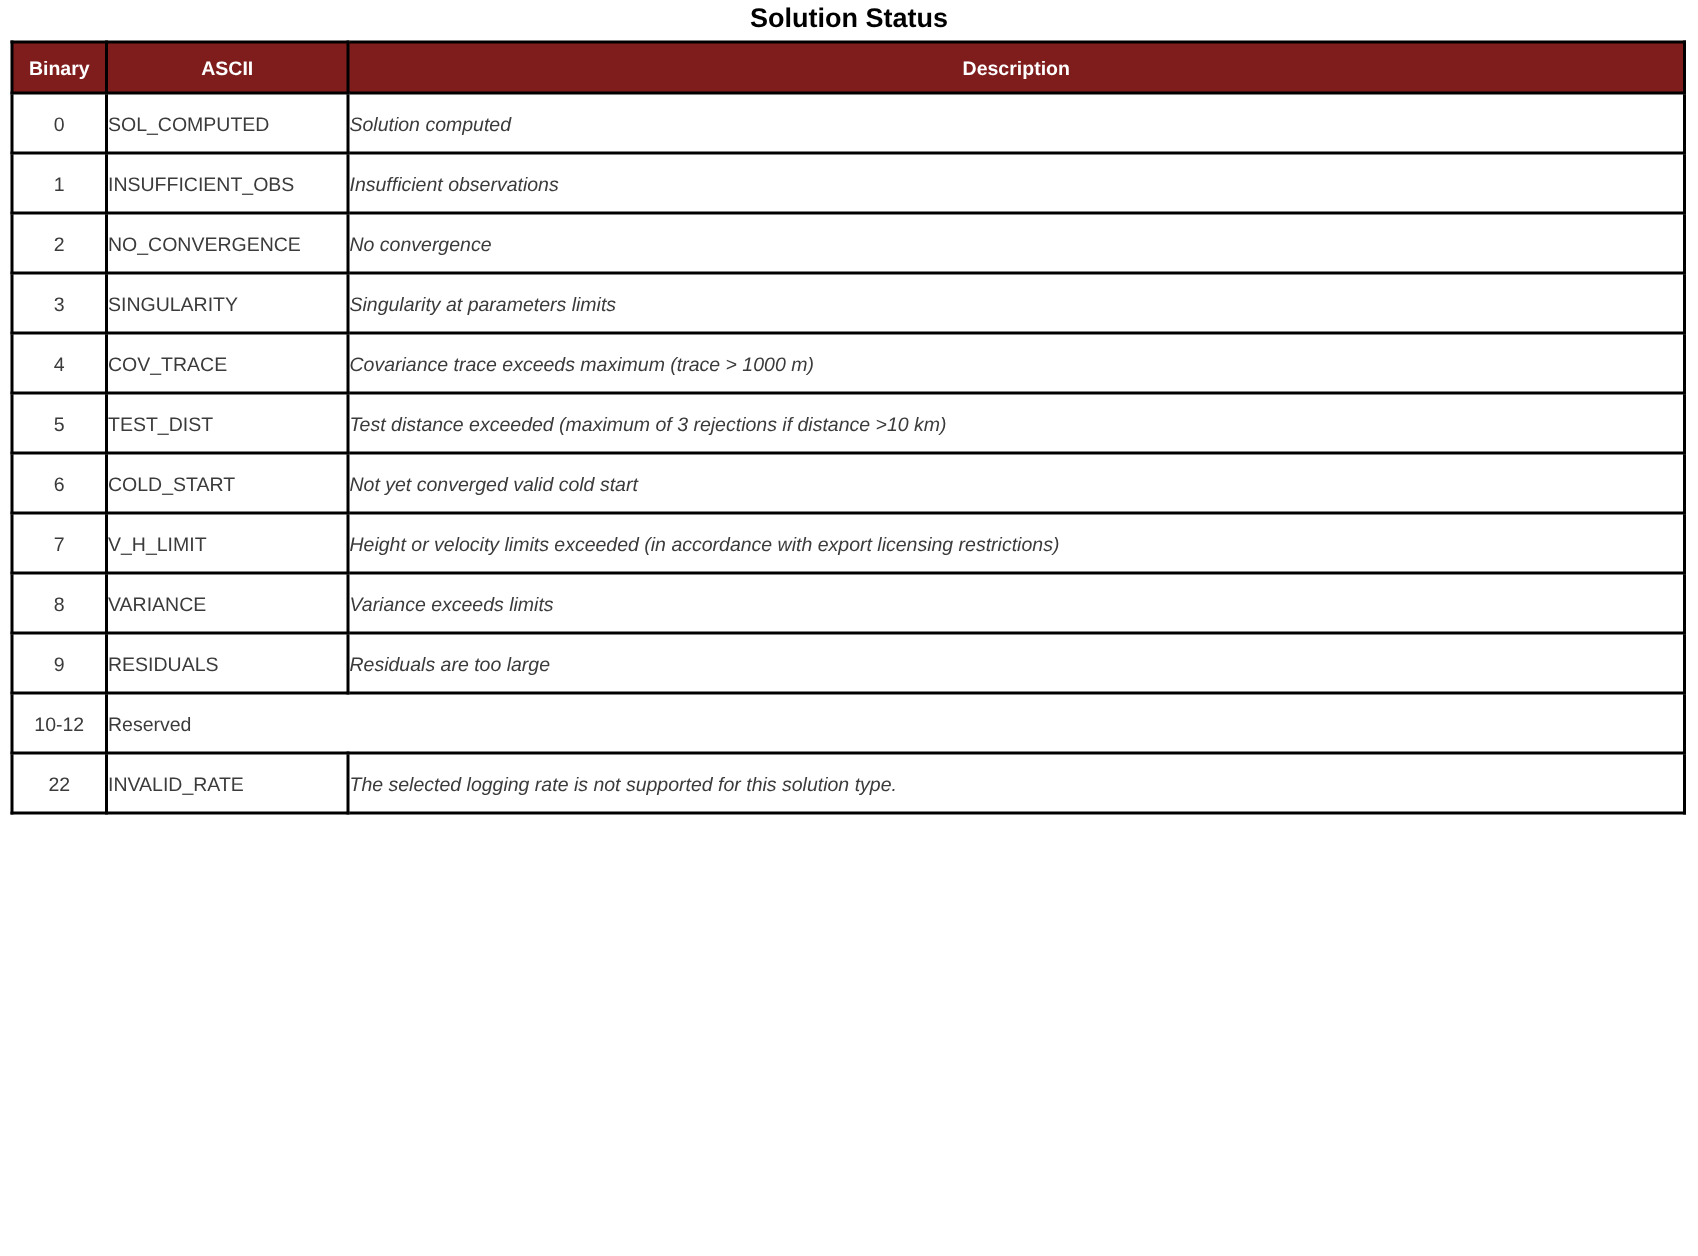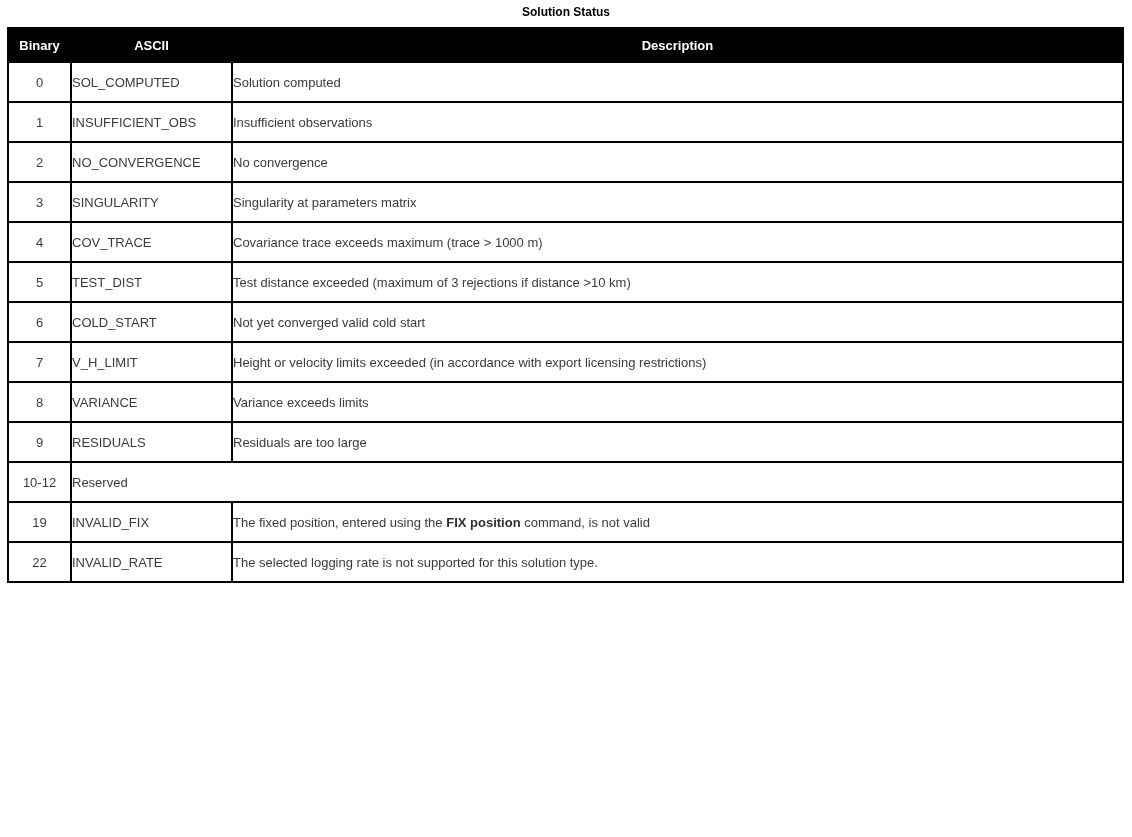--- a/index.html
+++ b/index.html
@@ -9,54 +9,54 @@
   }
   body {
     width: 1132px;
     height: 837px;
     font-family: "Liberation Sans", sans-serif;
     overflow: hidden;
   }
   .page-title {
     padding-top: 5px;
     text-align: center;
-    font-size: 12px;
+    font-size: 18px;
     font-weight: bold;
     color: #000000;
     line-height: 15px;
   }
   table.status-table {
     border-collapse: collapse;
     table-layout: fixed;
     width: 1117px;
     margin: 7px 0 0 7px;
     border: 2px solid #000000;
   }
   table.status-table th {
-    background: #000000;
+    background: #7f1d1d;
     color: #ffffff;
     font-size: 13px;
     font-weight: bold;
     height: 32px;
     border: 2px solid #000000;
     padding: 0;
     text-align: center;
   }
   table.status-table td {
     border: 2px solid #000000;
     height: 38px;
     font-size: 13px;
     color: #3b3b3b;
     padding: 0;
     vertical-align: middle;
     background: #ffffff;
   }
   td.c-binary { text-align: center; }
   td.c-ascii  { padding-left: 13px; }
-  td.c-desc   { padding-left: 16px; }
+  td.c-desc   { padding-left: 16px; font-style: italic; }
   td.c-merged { padding-left: 13px; }
   td b { font-weight: bold; color: #2f2f2f; }
 </style>
 </head>
 <body>
 
 <div class="page-title">Solution Status</div>
 
 <table class="status-table">
   <colgroup>
@@ -83,21 +83,21 @@
         <td class="c-desc"><span>Insufficient observations</span></td>
       </tr>
       <tr>
         <td class="c-binary">2</td>
         <td class="c-ascii">NO_CONVERGENCE</td>
         <td class="c-desc"><span>No convergence</span></td>
       </tr>
       <tr>
         <td class="c-binary">3</td>
         <td class="c-ascii">SINGULARITY</td>
-        <td class="c-desc"><span>Singularity at parameters matrix</span></td>
+        <td class="c-desc"><span>Singularity at parameters limits</span></td>
       </tr>
       <tr>
         <td class="c-binary">4</td>
         <td class="c-ascii">COV_TRACE</td>
         <td class="c-desc"><span>Covariance trace exceeds maximum (trace &gt; 1000 m)</span></td>
       </tr>
       <tr>
         <td class="c-binary">5</td>
         <td class="c-ascii">TEST_DIST</td>
         <td class="c-desc"><span>Test distance exceeded (maximum of 3 rejections if distance &gt;10 km)</span></td>
@@ -120,23 +120,18 @@
       <tr>
         <td class="c-binary">9</td>
         <td class="c-ascii">RESIDUALS</td>
         <td class="c-desc"><span>Residuals are too large</span></td>
       </tr>
       <tr>
         <td class="c-binary">10-12</td>
         <td colspan="2" class="c-merged"><span>Reserved</span></td>
       </tr>
       <tr>
-        <td class="c-binary">19</td>
-        <td class="c-ascii">INVALID_FIX</td>
-        <td class="c-desc"><span>The fixed position, entered using the </span><b>FIX position</b><span> command, is not valid</span></td>
-      </tr>
-      <tr>
         <td class="c-binary">22</td>
         <td class="c-ascii">INVALID_RATE</td>
         <td class="c-desc"><span>The selected logging rate is not supported for this solution type.</span></td>
       </tr>
     </tbody>
 </table>
 
 </body></html>

